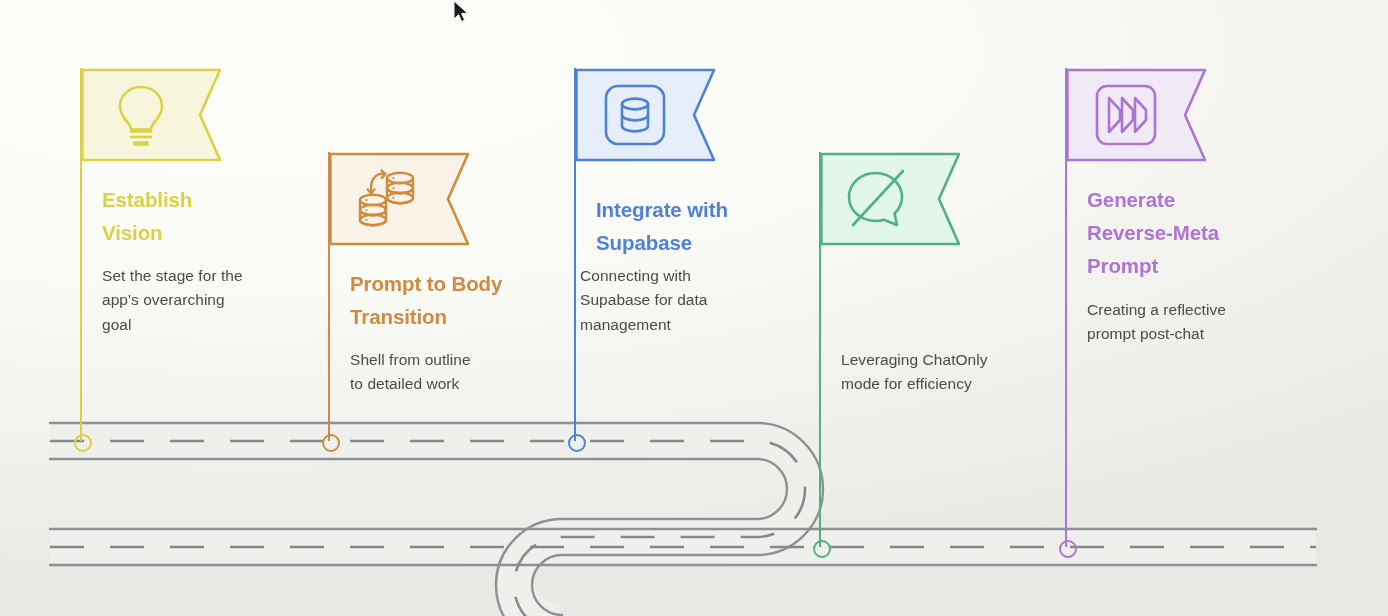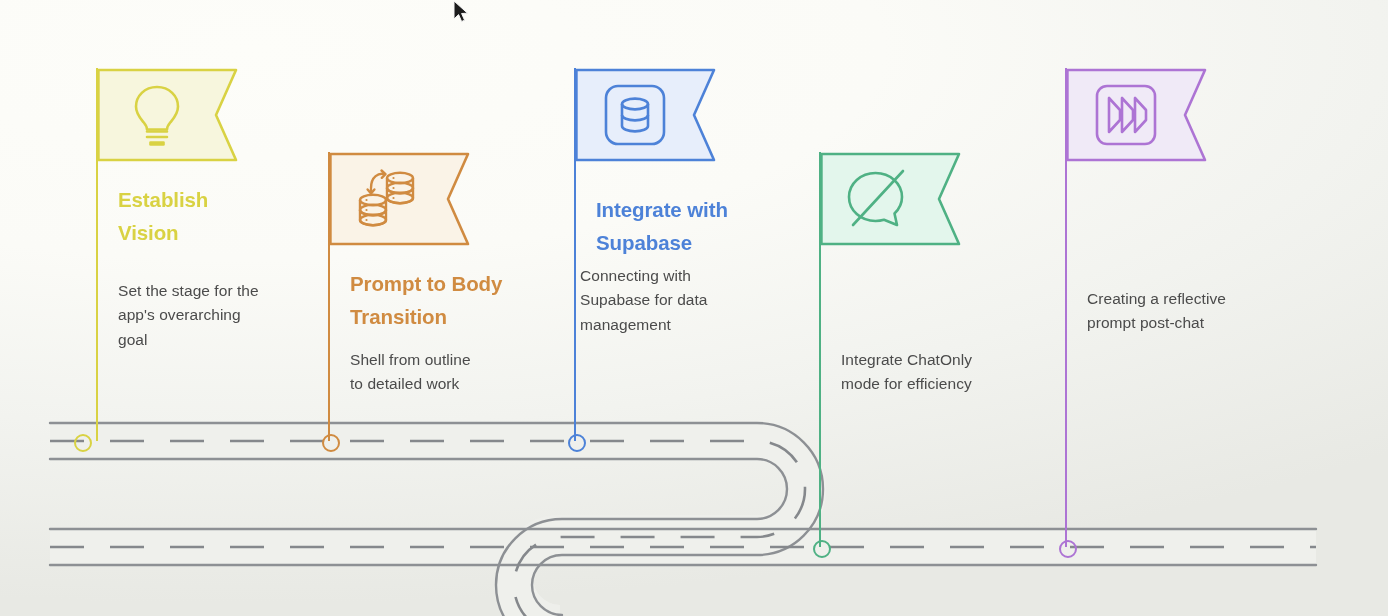--- a/index.html
+++ b/index.html
@@ -93,37 +93,37 @@
       <path d="M 50 441
                L 757 441
                A 48 48 0 0 1 757 537
                L 562 537
                A 48 48 0 0 0 562 633" fill="none" stroke="#85888c" stroke-width="2.6" stroke-dasharray="34 26" stroke-linecap="butt"></path>
       <path d="M 50 547 L 1316 547" fill="none" stroke="#85888c" stroke-width="2.6" stroke-dasharray="34 26" stroke-linecap="butt"></path>
     </g>
   </svg>
 
   <div id="milestones">
-      <div class="milestone" style="left: 96px; top: 68px; width: 270px; height: 373px;">
+      <div class="milestone" style="left: 80px; top: 68px; width: 270px; height: 373px;">
         <div class="pole" style="height: 373px; background: rgb(217, 210, 67);"></div>
         <div class="flag" style="width: 142px; height: 94px;">
           <svg width="142" height="94" viewBox="0 0 142 94">
     <path d="M1.4 2 L139 2 L119 47 L139 92 L1.4 92 Z" fill="#f7f6dd" stroke="#d9d243" stroke-width="2.6" stroke-linejoin="round"></path>
   </svg>
           <div style="position: absolute; left: 0px; top: 0px; width: 120px; height: 94px; display: flex; align-items: center; justify-content: center;">
             <svg width="62" height="66" viewBox="0 0 62 66">
         <path d="M31 5 C18.5 5 10 14 10 24.5 C10 32 14.5 36.5 17.8 40.5 C20 43.2 21 45 21 47.5 L41 47.5 C41 45 42 43.2 44.2 40.5 C47.5 36.5 52 32 52 24.5 C52 14 43.5 5 31 5 Z" fill="none" stroke="#d9d243" stroke-width="2.6" stroke-linejoin="round"></path>
         <path d="M21 49.5 L41 49.5 M21 55 L41 55" fill="none" stroke="#d9d243" stroke-width="2.6" stroke-linecap="round"></path>
         <path d="M24.5 60.5 L37.5 60.5 L37.5 62.5 L24.5 62.5 Z" fill="none" stroke="#d9d243" stroke-width="2.6" stroke-linejoin="round"></path>
       </svg>
           </div>
         </div>
         <div class="ttl" style="color: rgb(217, 210, 67); left: 22px; top: 116px; width: 230px;">Establish
 Vision</div>
-        <div class="desc" style="left: 22px; top: 196px; width: 210px; margin-top: 15px;">Set the stage for the
+        <div class="desc" style="left: 22px; top: 196px; width: 210px;">Set the stage for the
 app's overarching
 goal</div>
       </div>
       <div class="milestone" style="left: 328px; top: 152px; width: 270px; height: 289px;">
         <div class="pole" style="height: 289px; background: rgb(208, 139, 65);"></div>
         <div class="flag" style="width: 142px; height: 94px;">
           <svg width="142" height="94" viewBox="0 0 142 94">
     <path d="M1.4 2 L139 2 L119 47 L139 92 L1.4 92 Z" fill="#faf3e7" stroke="#d08b41" stroke-width="2.6" stroke-linejoin="round"></path>
   </svg>
           <div style="position: absolute; left: 0px; top: 0px; width: 120px; height: 94px; display: flex; align-items: center; justify-content: center;">
@@ -187,41 +187,44 @@
           <svg width="142" height="94" viewBox="0 0 142 94">
     <path d="M1.4 2 L139 2 L119 47 L139 92 L1.4 92 Z" fill="#e3f6ec" stroke="#4fb184" stroke-width="2.6" stroke-linejoin="round"></path>
   </svg>
           <div style="position: absolute; left: 0px; top: 0px; width: 120px; height: 94px; display: flex; align-items: center; justify-content: center;">
             <svg width="66" height="60" viewBox="0 0 66 60">
         <path d="M55 28 C55 14.5 43.2 4 28.5 4 C13.8 4 2 14.5 2 28 C2 41.5 13.8 52 28.5 52 C31.5 52 34.4 51.6 37 50.8 L50 56 L47.5 44.5 C52 40.2 55 34.5 55 28 Z" fill="none" stroke="#4fb184" stroke-width="2.6" stroke-linejoin="round"></path>
         <path d="M6 56 L56 2" fill="none" stroke="#4fb184" stroke-width="2.6" stroke-linecap="round"></path>
       </svg>
           </div>
         </div>
-        <div class="desc" style="left: 22px; top: 196px; width: 210px;">Integrate ChatOnly
+        <div class="desc" style="left: 22px; top: 196px; width: 210px;">Leveraging ChatOnly
 mode for efficiency</div>
       </div>
       <div class="milestone" style="left: 1065px; top: 68px; width: 270px; height: 479px;">
         <div class="pole" style="height: 479px; background: rgb(173, 116, 212);"></div>
         <div class="flag" style="width: 142px; height: 94px;">
           <svg width="142" height="94" viewBox="0 0 142 94">
     <path d="M1.4 2 L139 2 L119 47 L139 92 L1.4 92 Z" fill="#f0eaf7" stroke="#ad74d4" stroke-width="2.6" stroke-linejoin="round"></path>
   </svg>
           <div style="position: absolute; left: 0px; top: 0px; width: 120px; height: 94px; display: flex; align-items: center; justify-content: center;">
             <svg width="66" height="66" viewBox="0 0 66 66">
         <rect x="4" y="4" width="58" height="58" rx="10" fill="none" stroke="#ad74d4" stroke-width="2.6"></rect>
         <g fill="none" stroke="#ad74d4" stroke-width="2.6" stroke-linejoin="round" stroke-linecap="round">
           <path d="M16 16 L16 50 L27 38 L27 28 Z"></path>
           <path d="M29 16 L29 50 L40 38 L40 28 Z"></path>
           <path d="M42 16 L42 50 L53 38 L53 28 Z"></path>
         </g>
       </svg>
           </div>
         </div>
-        <div class="desc" style="left: 22px; top: 219px; width: 210px;">Creating a reflective
+        <div class="ttl" style="color: rgb(173, 116, 212); left: 22px; top: 116px; width: 230px;">Generate
+Reverse-Meta
+Prompt</div>
+        <div class="desc" style="left: 22px; top: 230px; width: 210px;">Creating a reflective
 prompt post-chat</div>
       </div>
     </div>
 
   <svg id="cursor" width="18" height="26" viewBox="0 0 18 26" style="left: 452px; top: 0px;">
     <path d="M2 1 L2 19 L6.6 14.6 L9.6 21.5 L12.6 20.2 L9.6 13.5 L15.5 13.2 Z" fill="#1c1c1c" stroke="#f5f5f5" stroke-width="1"></path>
   </svg>
 
 <div class="marker" style="left: 74px; top: 434px; width: 14px; height: 14px; border: 2.6px solid rgb(217, 210, 67);"></div>
     <div class="marker" style="left: 322px; top: 434px; width: 14px; height: 14px; border: 2.6px solid rgb(208, 139, 65);"></div>

